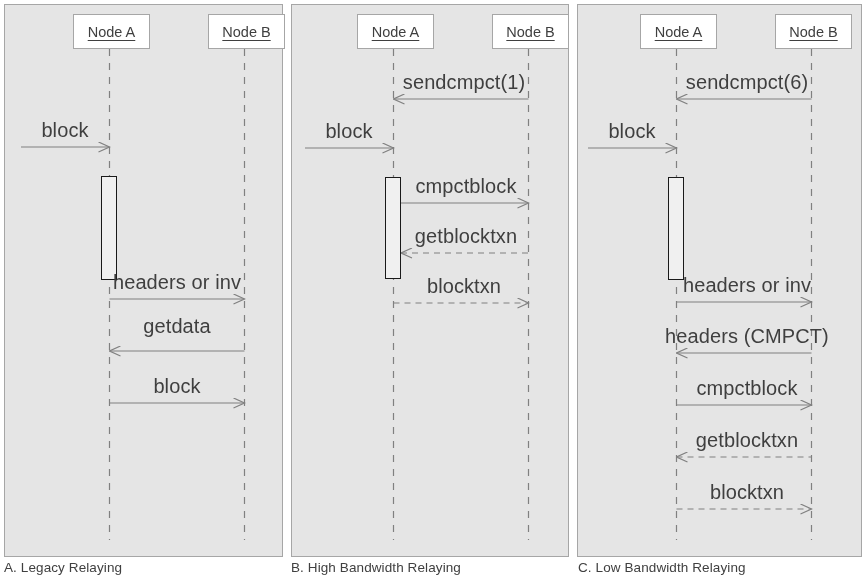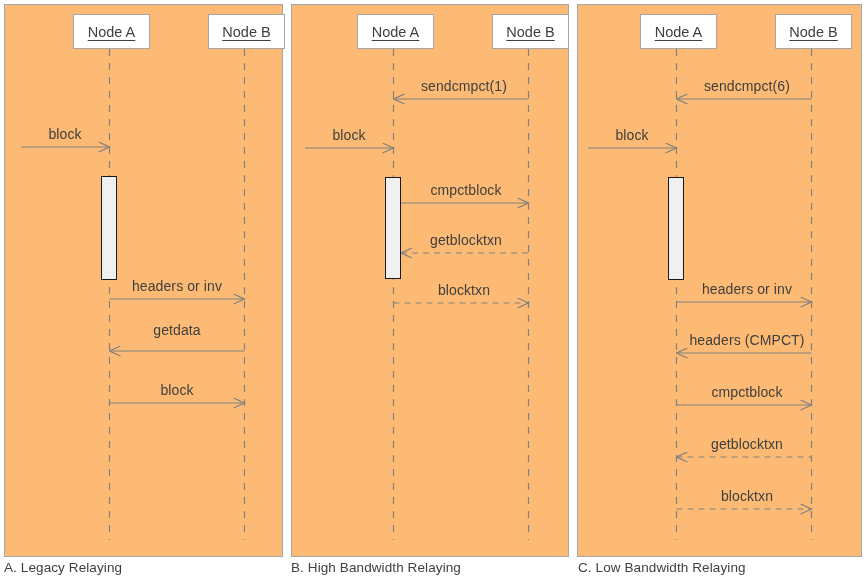--- a/index.html
+++ b/index.html
@@ -2,34 +2,34 @@
 <html><head>
 <meta charset="utf-8">
 <style>
   html,body{margin:0;padding:0;background:#ffffff;}
   body{
     width:867px;height:581px;position:relative;overflow:hidden;
     font-family:"Liberation Sans","DejaVu Sans",sans-serif;
     color:#404040;
   }
   #diagram-root{position:absolute;inset:0;}
-  .panel{position:absolute;top:4px;height:553px;border:1px solid #a6a6a6;background:#fdba74;box-sizing:border-box;}
+  .panel{position:absolute;top:4px;height:553px;border:1px solid #a6a6a6;background:#e5e5e5;box-sizing:border-box;}
   #panel-a{left:4px;width:279px;}
   #panel-b{left:291px;width:278px;}
   #panel-c{left:577px;width:285px;}
   .caption{position:absolute;top:560px;font-size:13.5px;color:#404040;white-space:nowrap;letter-spacing:.1px;}
   #caption-a{left:4px;}
   #caption-b{left:291px;}
   #caption-c{left:578px;}
   .svg-layer{position:absolute;inset:0;pointer-events:none;}
   .node-box{position:absolute;box-sizing:border-box;border:1px solid #a6a6a6;background:#ffffff;
     height:35px;display:flex;align-items:center;justify-content:center;}
   .node-label{font-size:14.5px;color:#3f3f3f;text-decoration:underline;text-underline-offset:3px;
     text-decoration-thickness:1px;white-space:nowrap;}
-  .msg-label{position:absolute;font-size:14px;color:#3f3f3f;white-space:nowrap;
+  .msg-label{position:absolute;font-size:20px;color:#3f3f3f;white-space:nowrap;
     transform:translate(-50%,-100%);text-align:left;letter-spacing:.1px;}
   .act-box{position:absolute;box-sizing:border-box;background:#f0f0f0;border:1.4px solid #1a1a1a;}
 </style>
 </head>
 <body>
 
 <div id="diagram-root">
 
   <div class="panel" id="panel-a">
     <div class="node-box" style="left:68px;top:9px;width:77px;">

